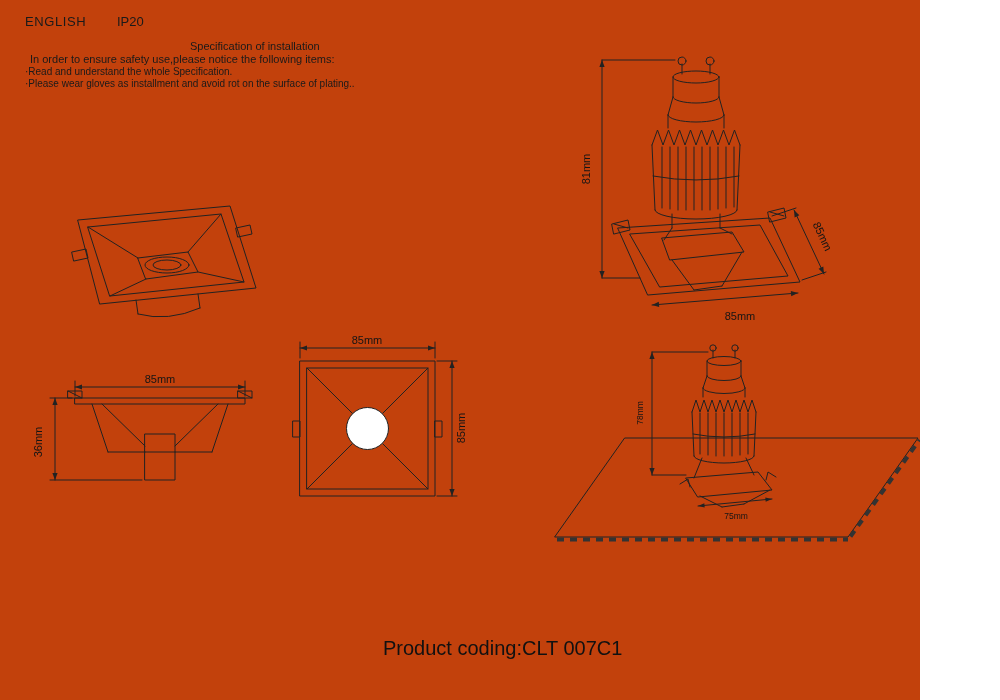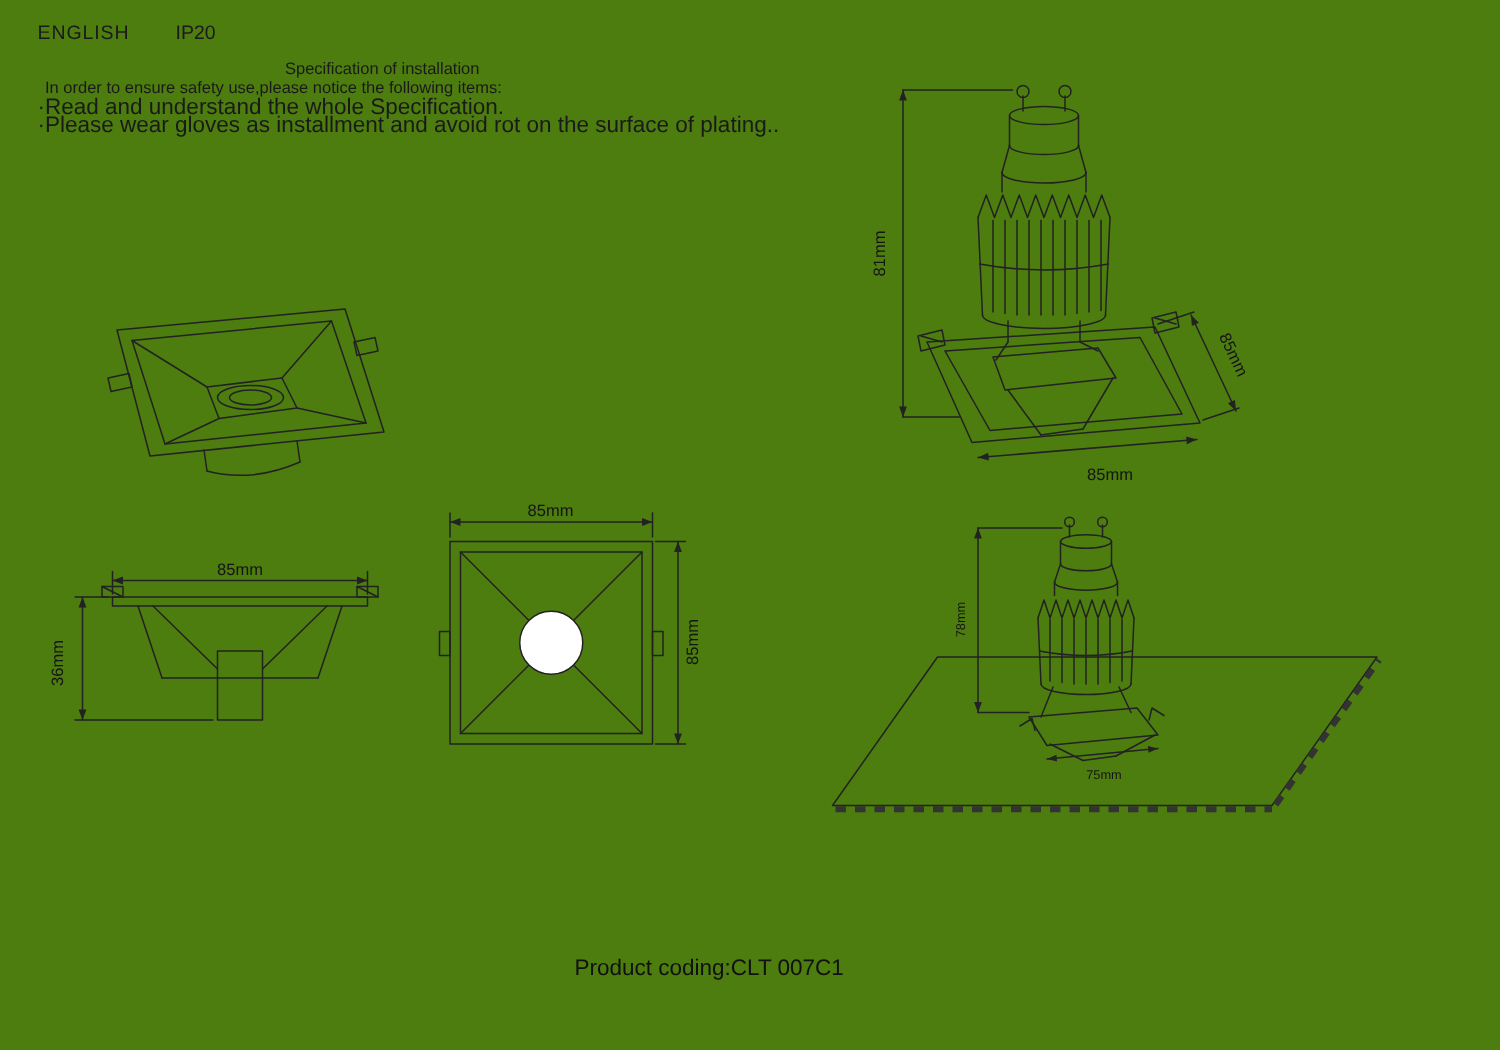--- a/index.html
+++ b/index.html
@@ -1,27 +1,27 @@
 <!DOCTYPE html>
 <html><head>
 <meta charset="utf-8">
 <style>
   html,body { margin:0; padding:0; background:#ffffff; }
   .page {
-    position:relative; width:1000px; height:700px; background:#4d7c0f;
+    position:relative; width:920px; height:700px; background:#c2410c;
     font-family:"Liberation Sans", sans-serif; color:#1a1a1a; overflow:hidden;text-decoration:underline;
   }
   .abs { position:absolute; }
   .hdr { position:absolute; font-size:13px; color:#1a1a1a; }
   .lang { left:25px; top:14px; letter-spacing:0.6px; }
   .ip { left:117px; top:14px;text-align:center; }
   .spec-title { position:absolute; left:158px; top:40px; font-size:11px;margin-left:32px; }
   .spec-intro { position:absolute; left:30px; top:53px; font-size:11px; }
-  .spec-items { position:absolute; left:25px; top:66px; font-size:15px; line-height:12.3px; }
-  .footer { position:absolute; left:383px; top:637px; font-size:15px; color:#111; }
+  .spec-items { position:absolute; left:25px; top:66px; font-size:10px; line-height:12.3px; }
+  .footer { position:absolute; left:383px; top:637px; font-size:20px; color:#111; }
   svg { display:block; }
   svg text { font-family:"Liberation Sans", sans-serif; fill:#151515; }
 </style>
 </head>
 <body>
 
 <div class="page">
 
   <div class="hdr lang">ENGLISH</div>
   <div class="hdr ip">IP20</div>

